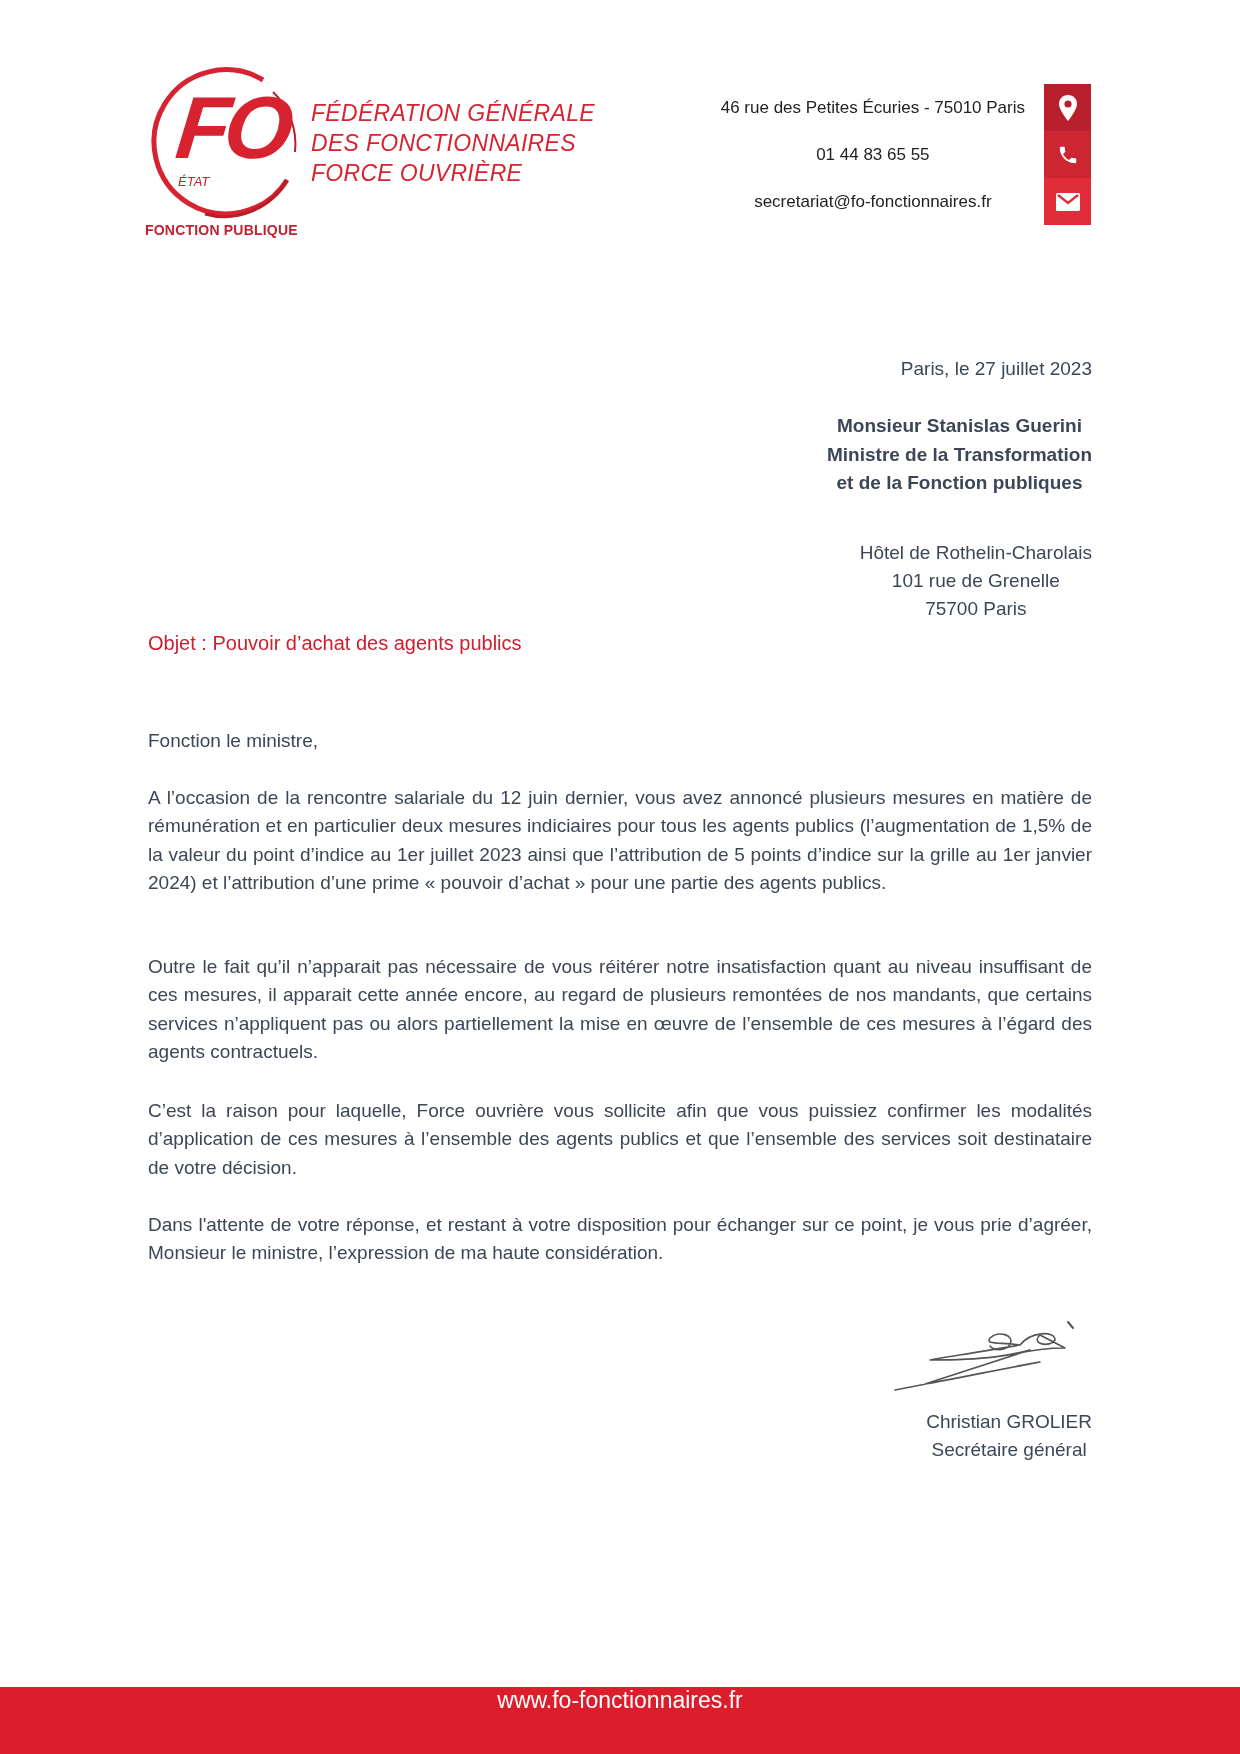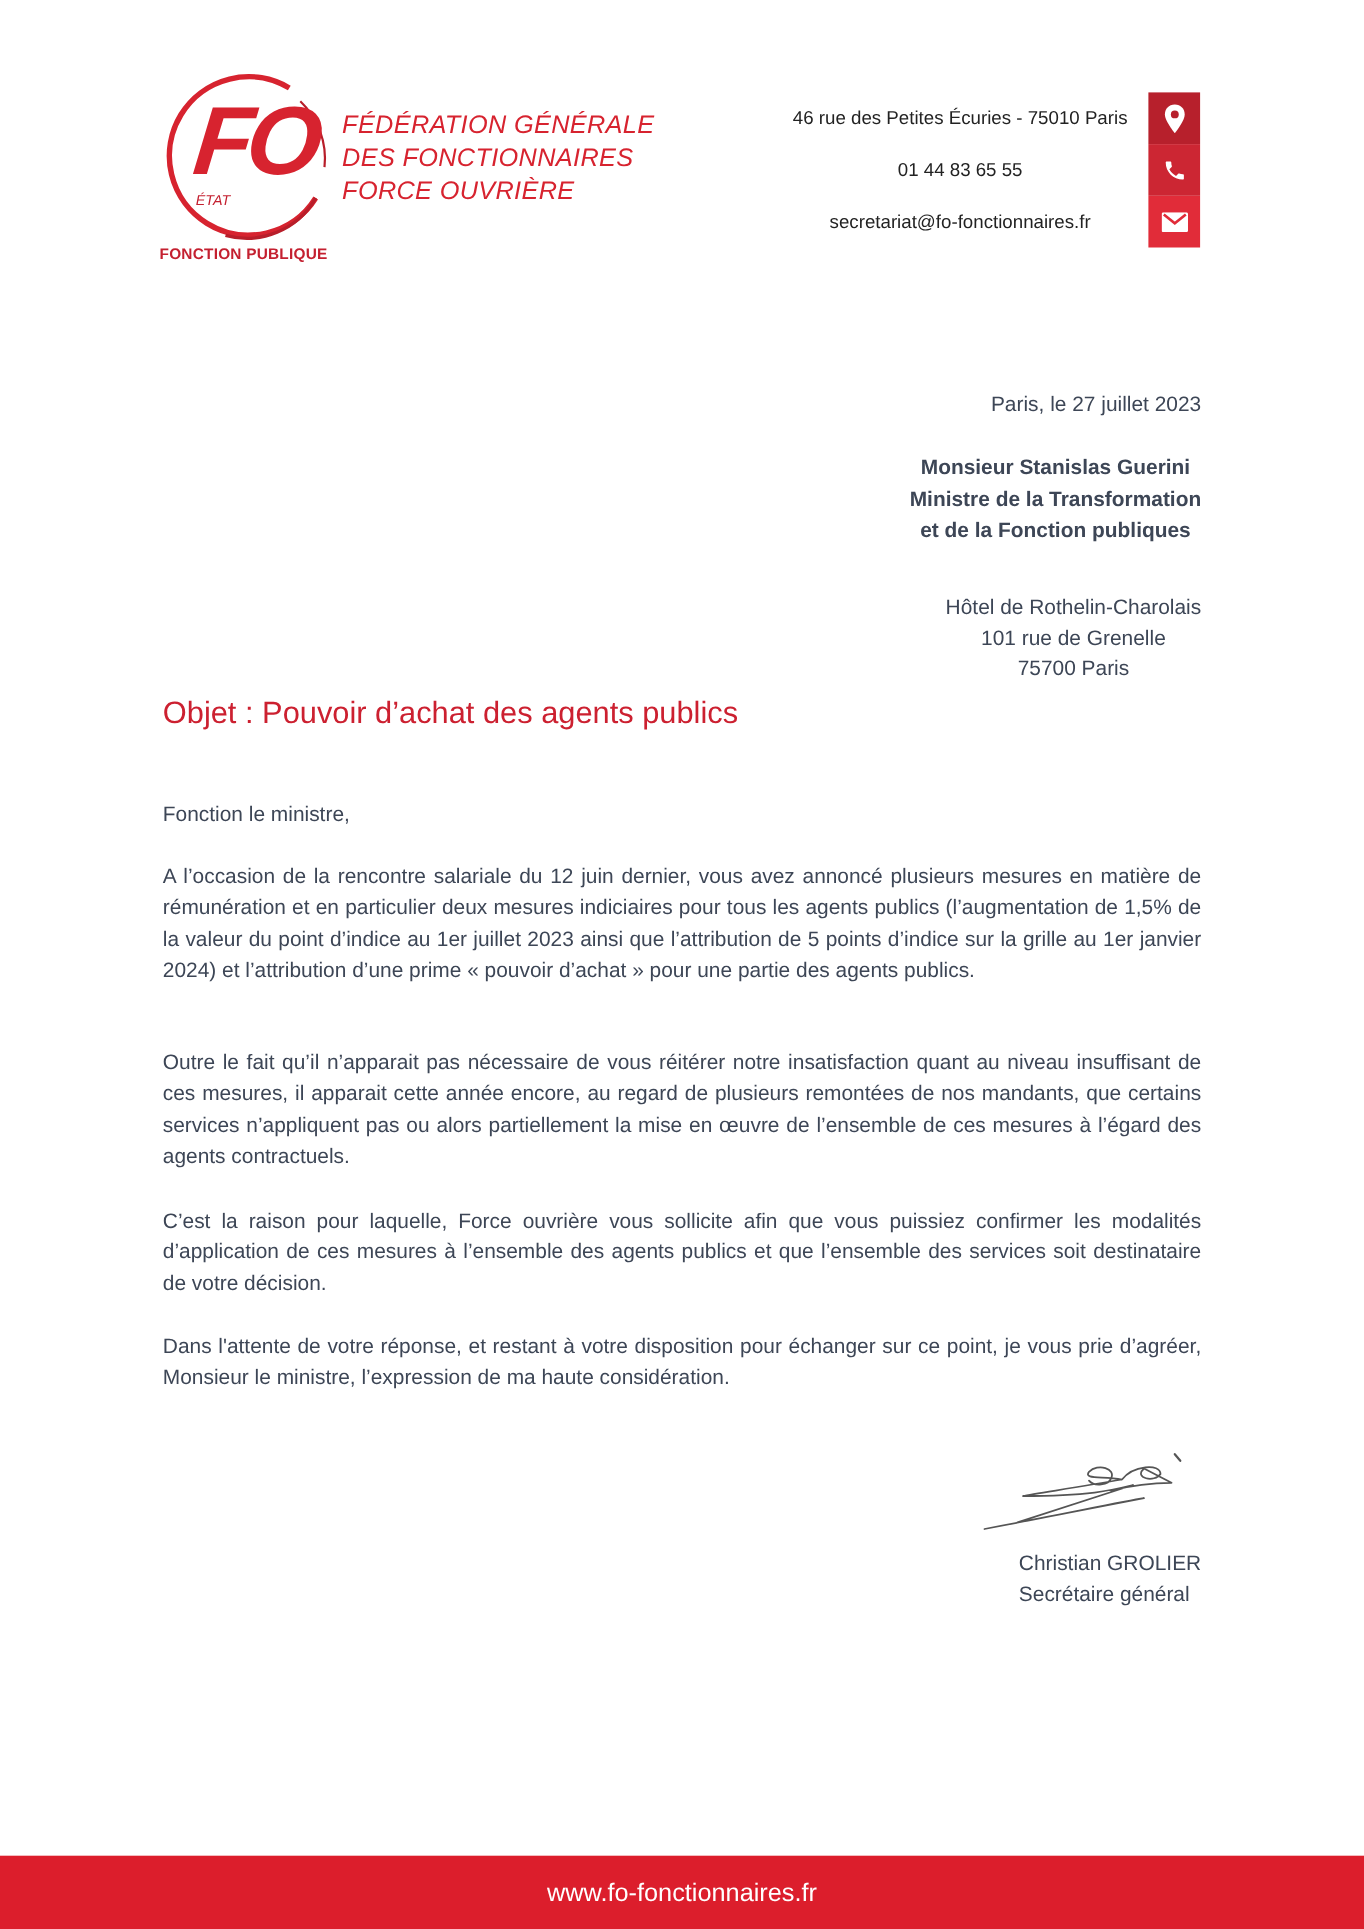--- a/index.html
+++ b/index.html
@@ -29,36 +29,36 @@
     .icon-box.b2 { background: #cc2633; }
     .icon-box.b3 { background: #e12c39; }
 
     
     .right-block { position: absolute; right: 148px; text-align: center; }
     .date { top: 358px; font-size: 19px; color: #3d4656; }
     .recipient { top: 412px; font-size: 19px; font-weight: bold; line-height: 28.5px; color: #3d4656; }
     .recipient-address { top: 509px; font-size: 19px; line-height: 28px; color: #3d4656; margin-top: 30px; }
 
     
-    .subject { position: absolute; left: 148px; top: 632px; font-size: 28px; color: #cc2030; white-space: nowrap; }
+    .subject { position: absolute; left: 148px; top: 632px; font-size: 20px; color: #cc2030; white-space: nowrap; }
     .body { position: absolute; left: 148px; width: 944px; font-size: 19px; line-height: 28.3px; color: #3d4656;
             text-align: justify; }
     .salutation { top: 727px; }
     .p1 { top: 784px; }
     .p2 { top: 953px; }
     .p3 { top: 1097px; }
     .p4 { top: 1211px; }
 
     
     .signature { position: absolute; left: 890px; top: 1310px; }
-    .signer { position: absolute; right: 148px; top: 1408px; text-align: left; font-size: 19px; line-height: 28px; color: #3d4656; }
+    .signer { position: absolute; right: 148px; top: 1408px; text-align: center; font-size: 19px; line-height: 28px; color: #3d4656; }
 
     
     .footer { position: absolute; left: 0; top: 1687px; width: 1240px; height: 67px; background: #dc1e2c;
-              display: flex; align-items: center; justify-content: center; }
+              display: flex; align-items: flex-start; justify-content: center; }
     .footer-link { color: #ffffff; font-size: 23px; text-decoration: none; }
   </style>
 </head>
 <body>
 
 <div class="logo">
   <svg width="160" height="160" viewBox="0 0 160 160">
     <path d="M118 18 A72 72 0 1 0 142 118" fill="none" stroke="#d7232f" stroke-width="5"></path>
     <path d="M142 118 A72 72 0 0 1 60 152" fill="none" stroke="#b81e2a" stroke-width="3"></path>
     <path d="M128 30 A72 72 0 0 1 150 90" fill="none" stroke="#b81e2a" stroke-width="2"></path>

